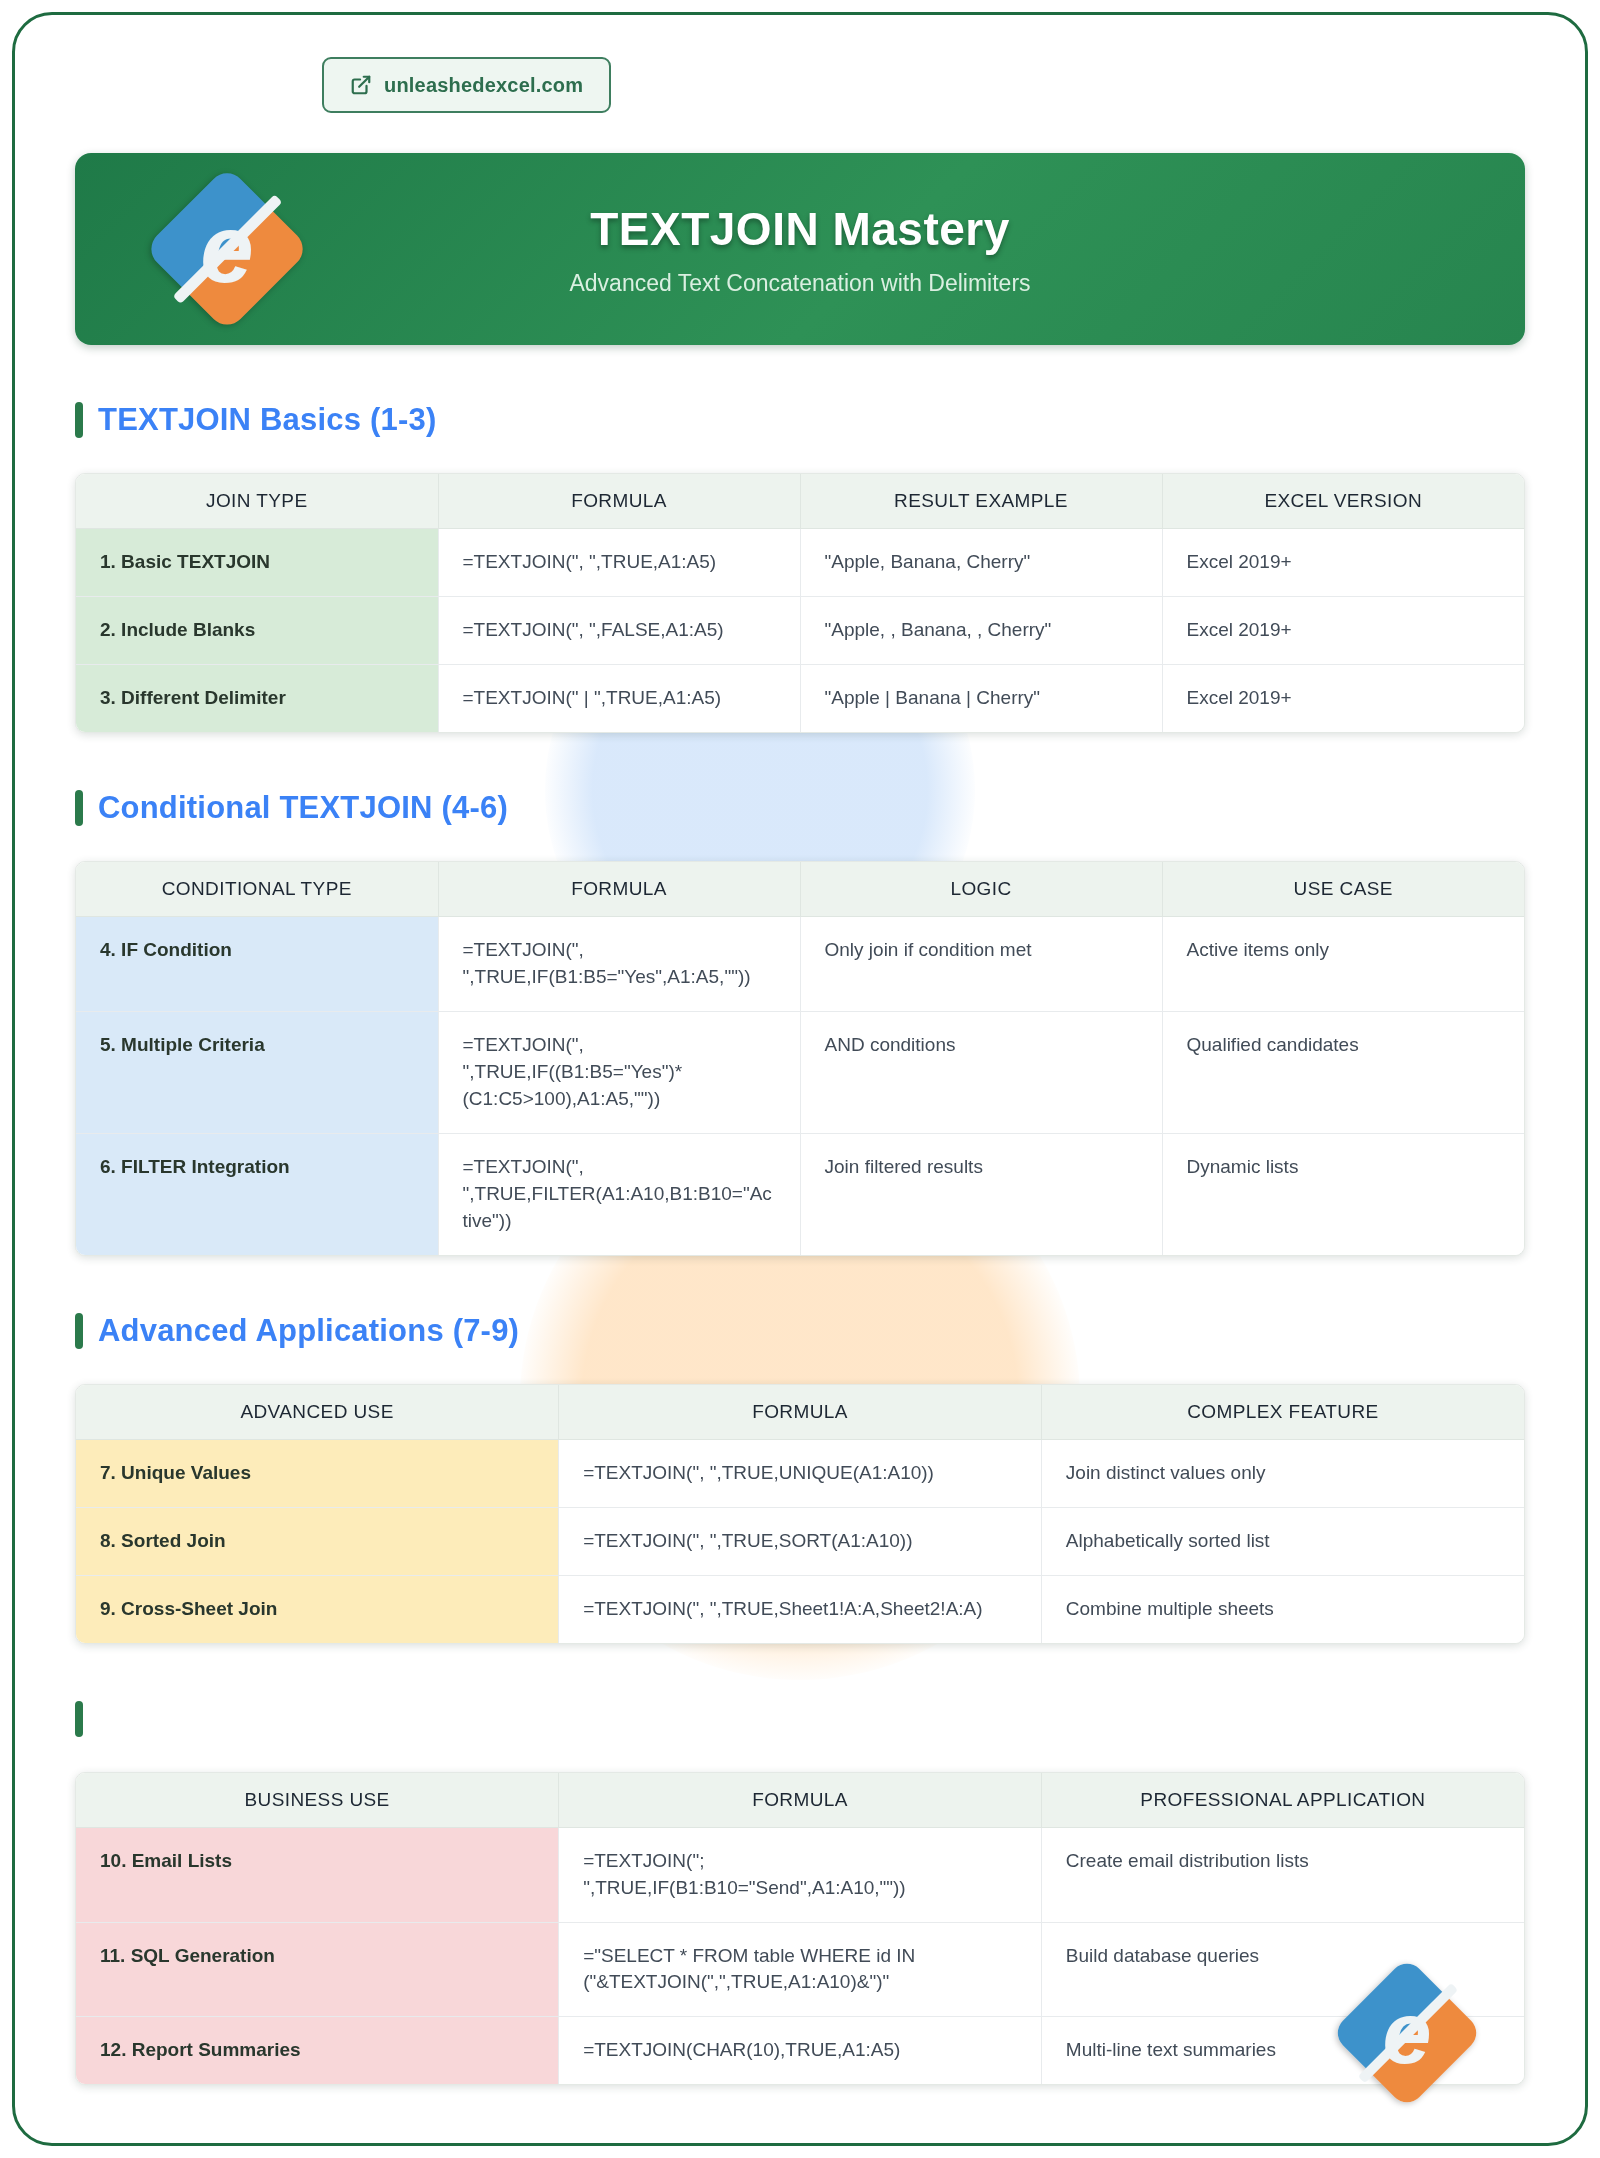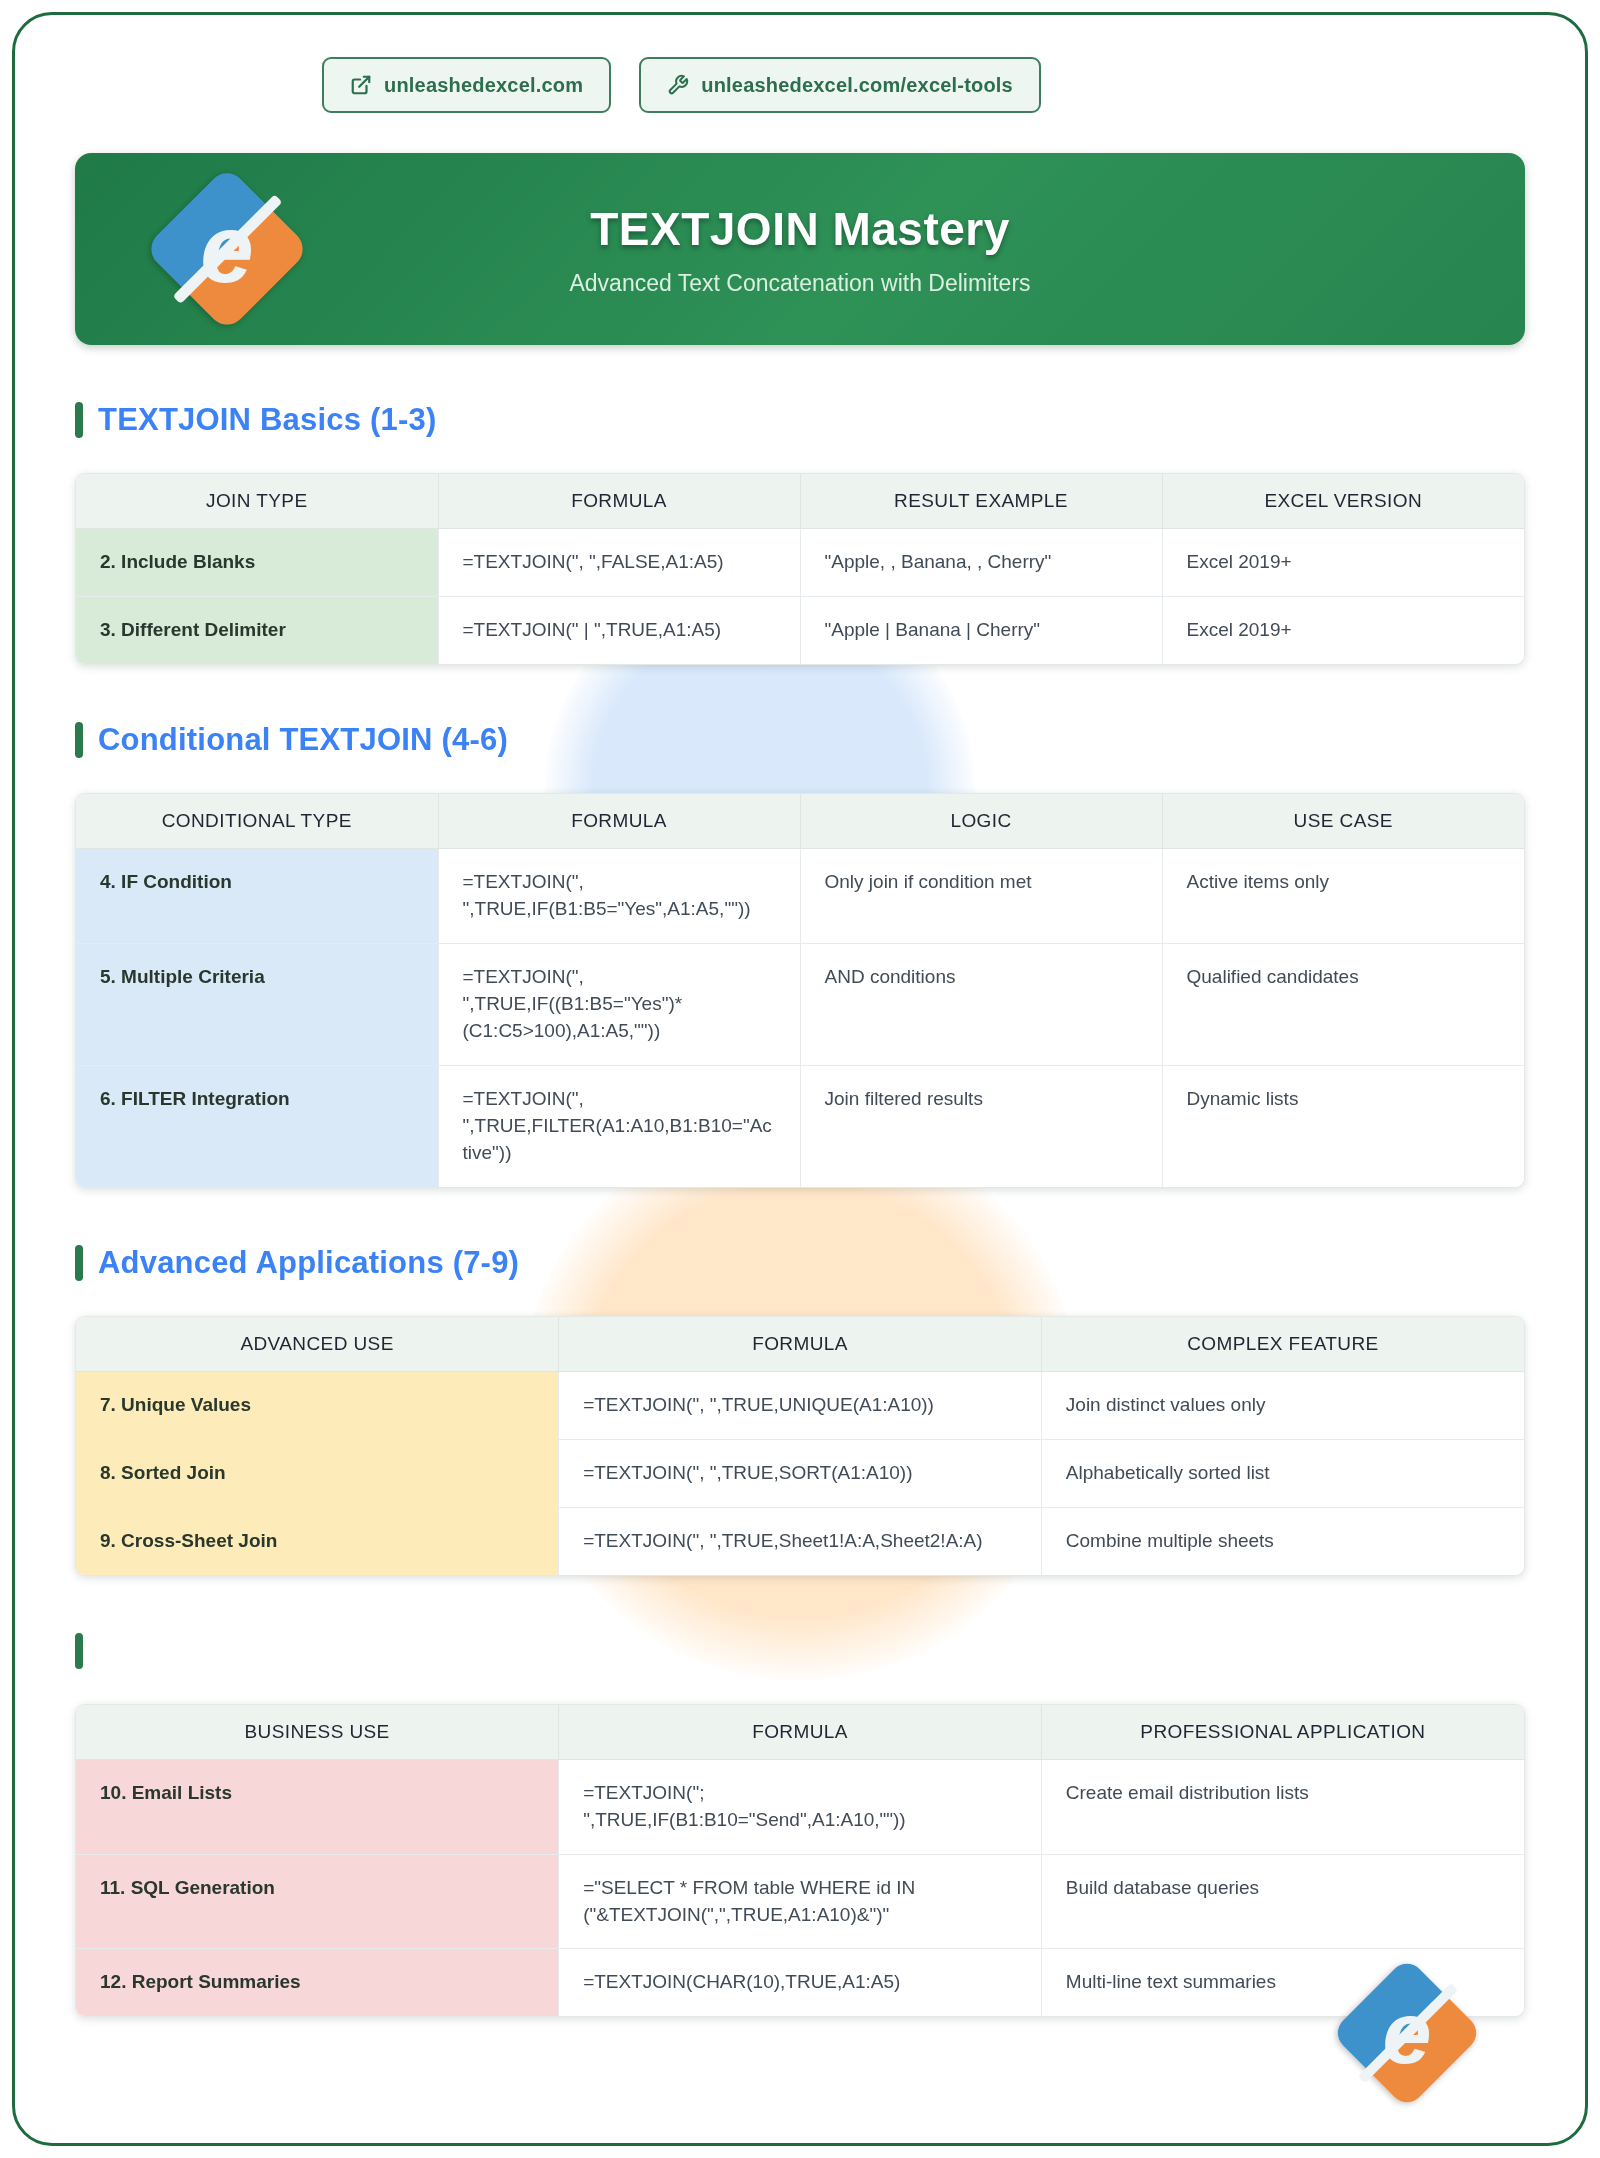--- a/index.html
+++ b/index.html
@@ -102,28 +102,20 @@
     <div class="badge">
       <span>
         <svg width="22" height="22" viewBox="0 0 24 24" fill="none" stroke="#2d6e4e" stroke-width="2.4" stroke-linecap="round" stroke-linejoin="round">
           <path d="M18 13v6a2 2 0 0 1-2 2H5a2 2 0 0 1-2-2V8a2 2 0 0 1 2-2h6"></path>
           <polyline points="15 3 21 3 21 9"></polyline>
           <line x1="10" y1="14" x2="21" y2="3"></line>
         </svg>
       </span>
       <span>unleashedexcel.com</span>
     </div>
-    <div class="badge">
-      <span>
-        <svg width="22" height="22" viewBox="0 0 24 24" fill="none" stroke="#2d6e4e" stroke-width="2.2" stroke-linecap="round" stroke-linejoin="round">
-          <path d="M14.7 6.3a1 1 0 0 0 0 1.4l1.6 1.6a1 1 0 0 0 1.4 0l3.77-3.77a6 6 0 0 1-7.94 7.94l-6.91 6.91a2.12 2.12 0 0 1-3-3l6.91-6.91a6 6 0 0 1 7.94-7.94l-3.76 3.76z"></path>
-        </svg>
-      </span>
-      <span>unleashedexcel.com/excel-tools</span>
-    </div>
   </div>
 
   <div class="banner">
     <div class="brand-logo logo-header">
       <div class="diamond"></div>
       <div class="slash"></div>
       <div class="eglyph">e</div>
     </div>
     <h1 class="banner-title">TEXTJOIN Mastery</h1>
     <div class="banner-subtitle">Advanced Text Concatenation with Delimiters</div>
@@ -140,20 +132,26 @@
         <thead>
               <tr>
                 <th>JOIN TYPE</th>
                 <th>FORMULA</th>
                 <th>RESULT EXAMPLE</th>
                 <th>EXCEL VERSION</th>
               </tr>
             </thead>
         <tbody>
               <tr>
+                <td class="tinted" style="background: rgb(215, 235, 216);">1. Basic TEXTJOIN</td>
+                <td>=TEXTJOIN(", ",TRUE,A1:A5)</td>
+                <td>"Apple, Banana, Cherry"</td>
+                <td>Excel 2019+</td>
+              </tr>
+              <tr>
                 <td class="tinted" style="background: rgb(215, 235, 216);">2. Include Blanks</td>
                 <td>=TEXTJOIN(", ",FALSE,A1:A5)</td>
                 <td>"Apple, , Banana, , Cherry"</td>
                 <td>Excel 2019+</td>
               </tr>
               <tr>
                 <td class="tinted" style="background: rgb(215, 235, 216);">3. Different Delimiter</td>
                 <td>=TEXTJOIN(" | ",TRUE,A1:A5)</td>
                 <td>"Apple | Banana | Cherry"</td>
                 <td>Excel 2019+</td>

